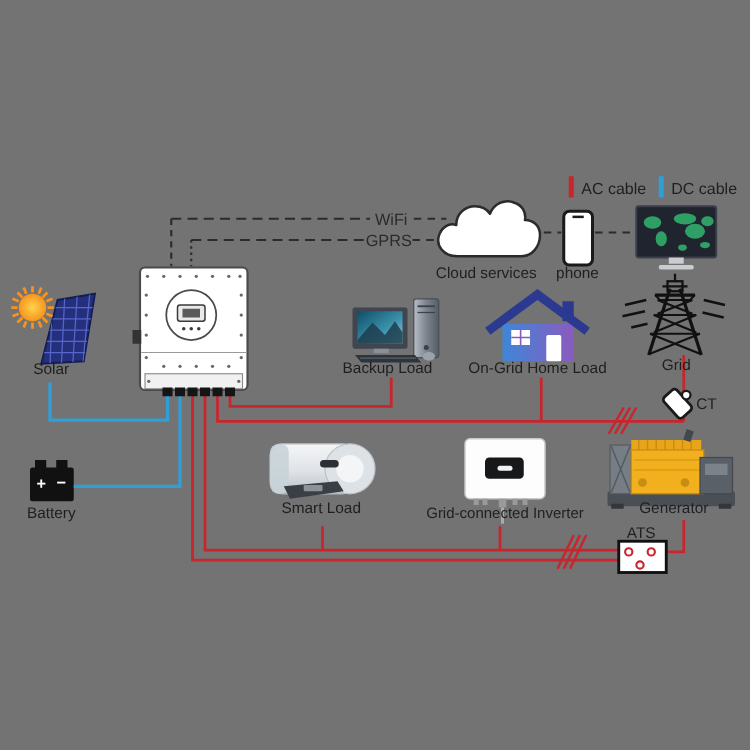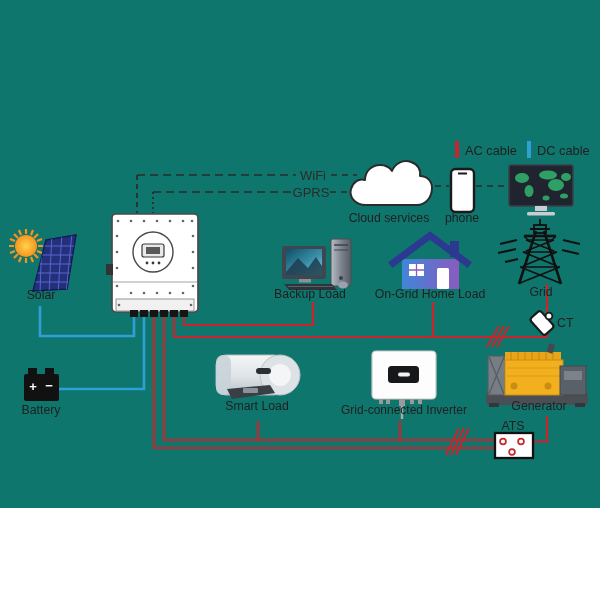--- a/index.html
+++ b/index.html
@@ -1,16 +1,16 @@
 <!DOCTYPE html>
 <html><head>
 <meta charset="utf-8">
 <style>
   html,body{margin:0;padding:0;background:#ffffff;}
-  .stage{position:relative;width:600px;height:508px;background:#0f766e;font-family:"Liberation Sans",sans-serif;}
+  .stage{position:relative;width:600px;height:600px;background:#737373;font-family:"Liberation Sans",sans-serif;}
   svg{display:block;}
   text{font-family:"Liberation Sans",sans-serif;fill:#1f1f1f;}
   .lbl{font-size:12.3px;}
   .small-lbl{font-size:12px;}
   .legendlbl{font-size:12.8px;}
   .commlbl{font-size:13px;fill:#2b2b2b;}
   .batt-sign{font-size:13px;font-weight:bold;fill:#ffffff;}
 </style>
 </head>
 <body>

